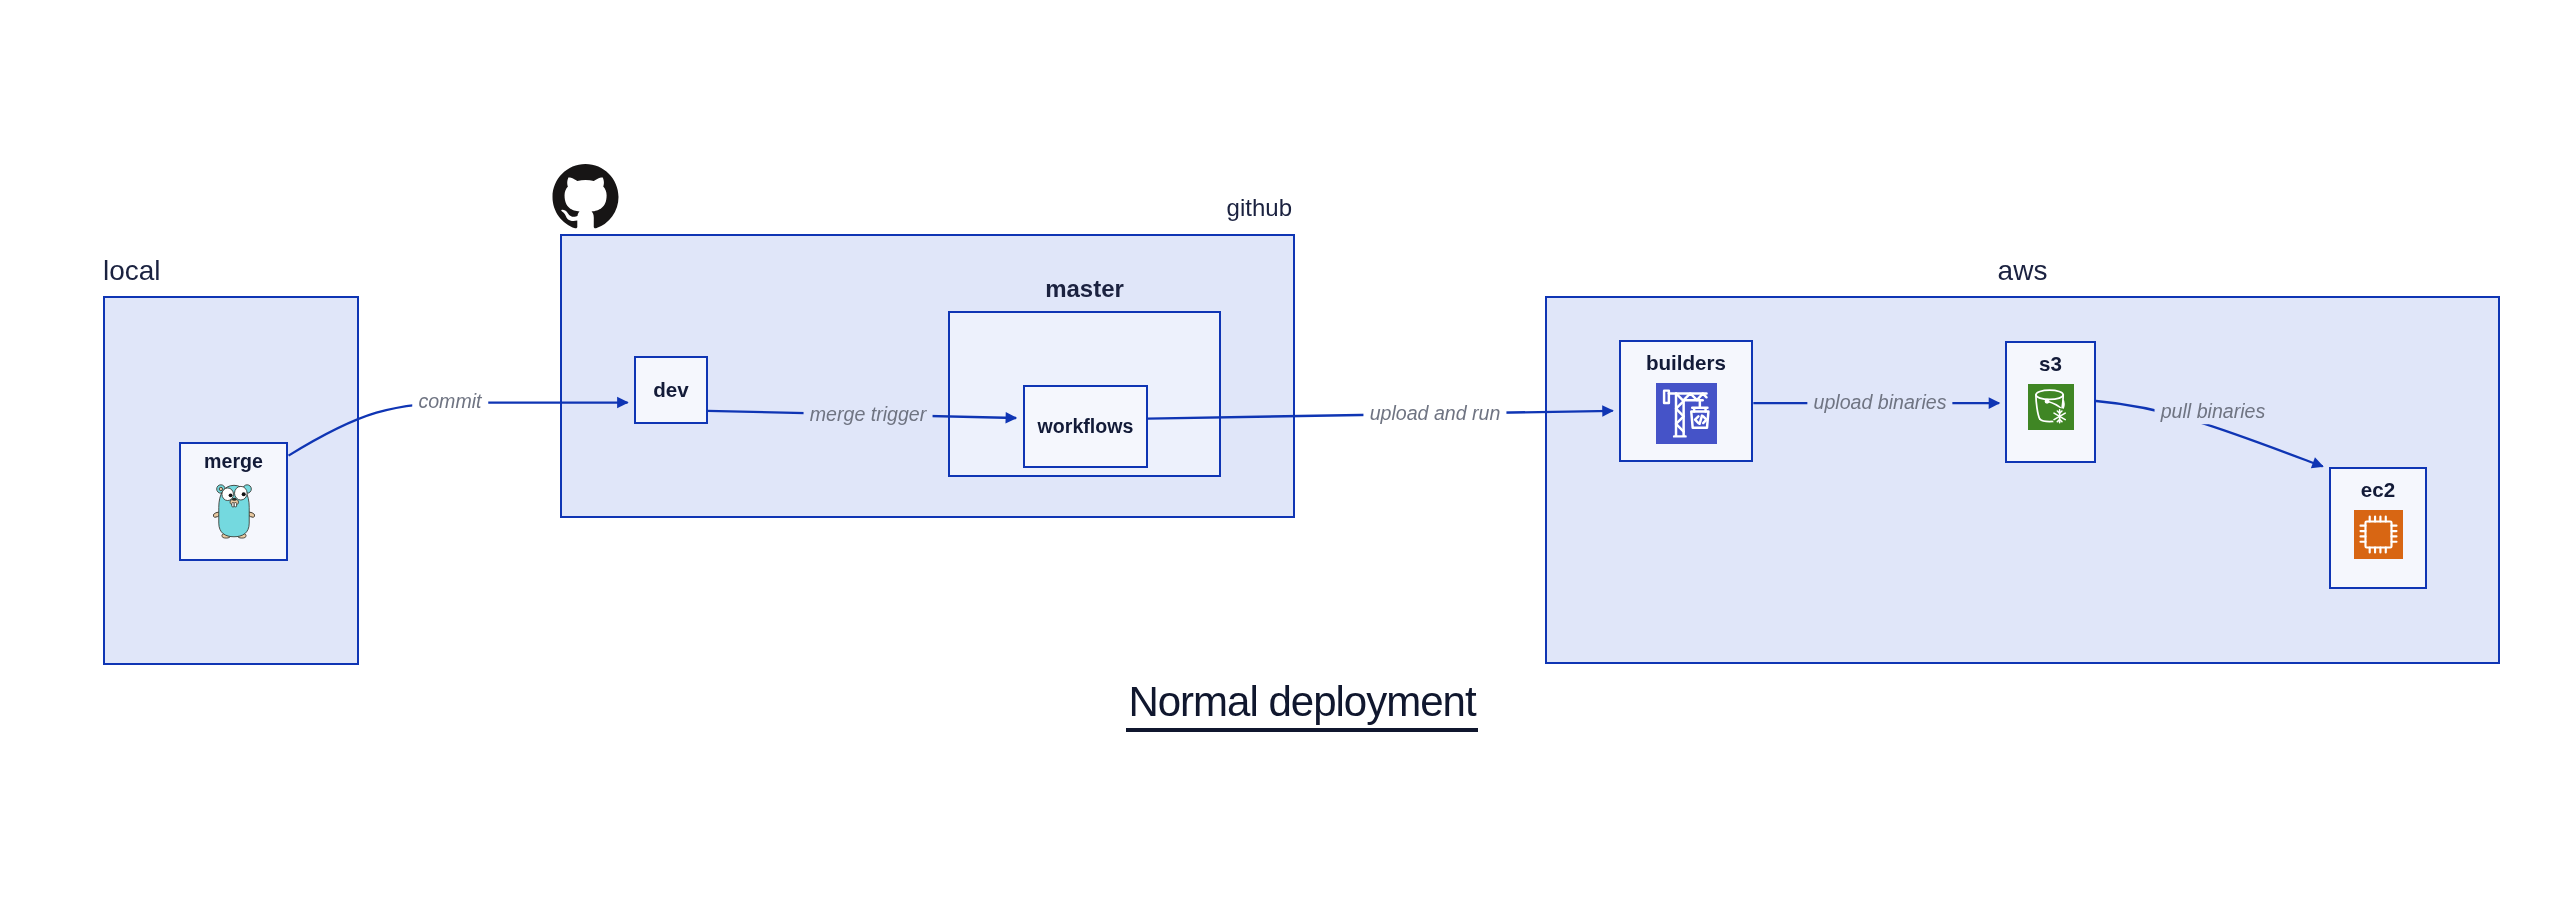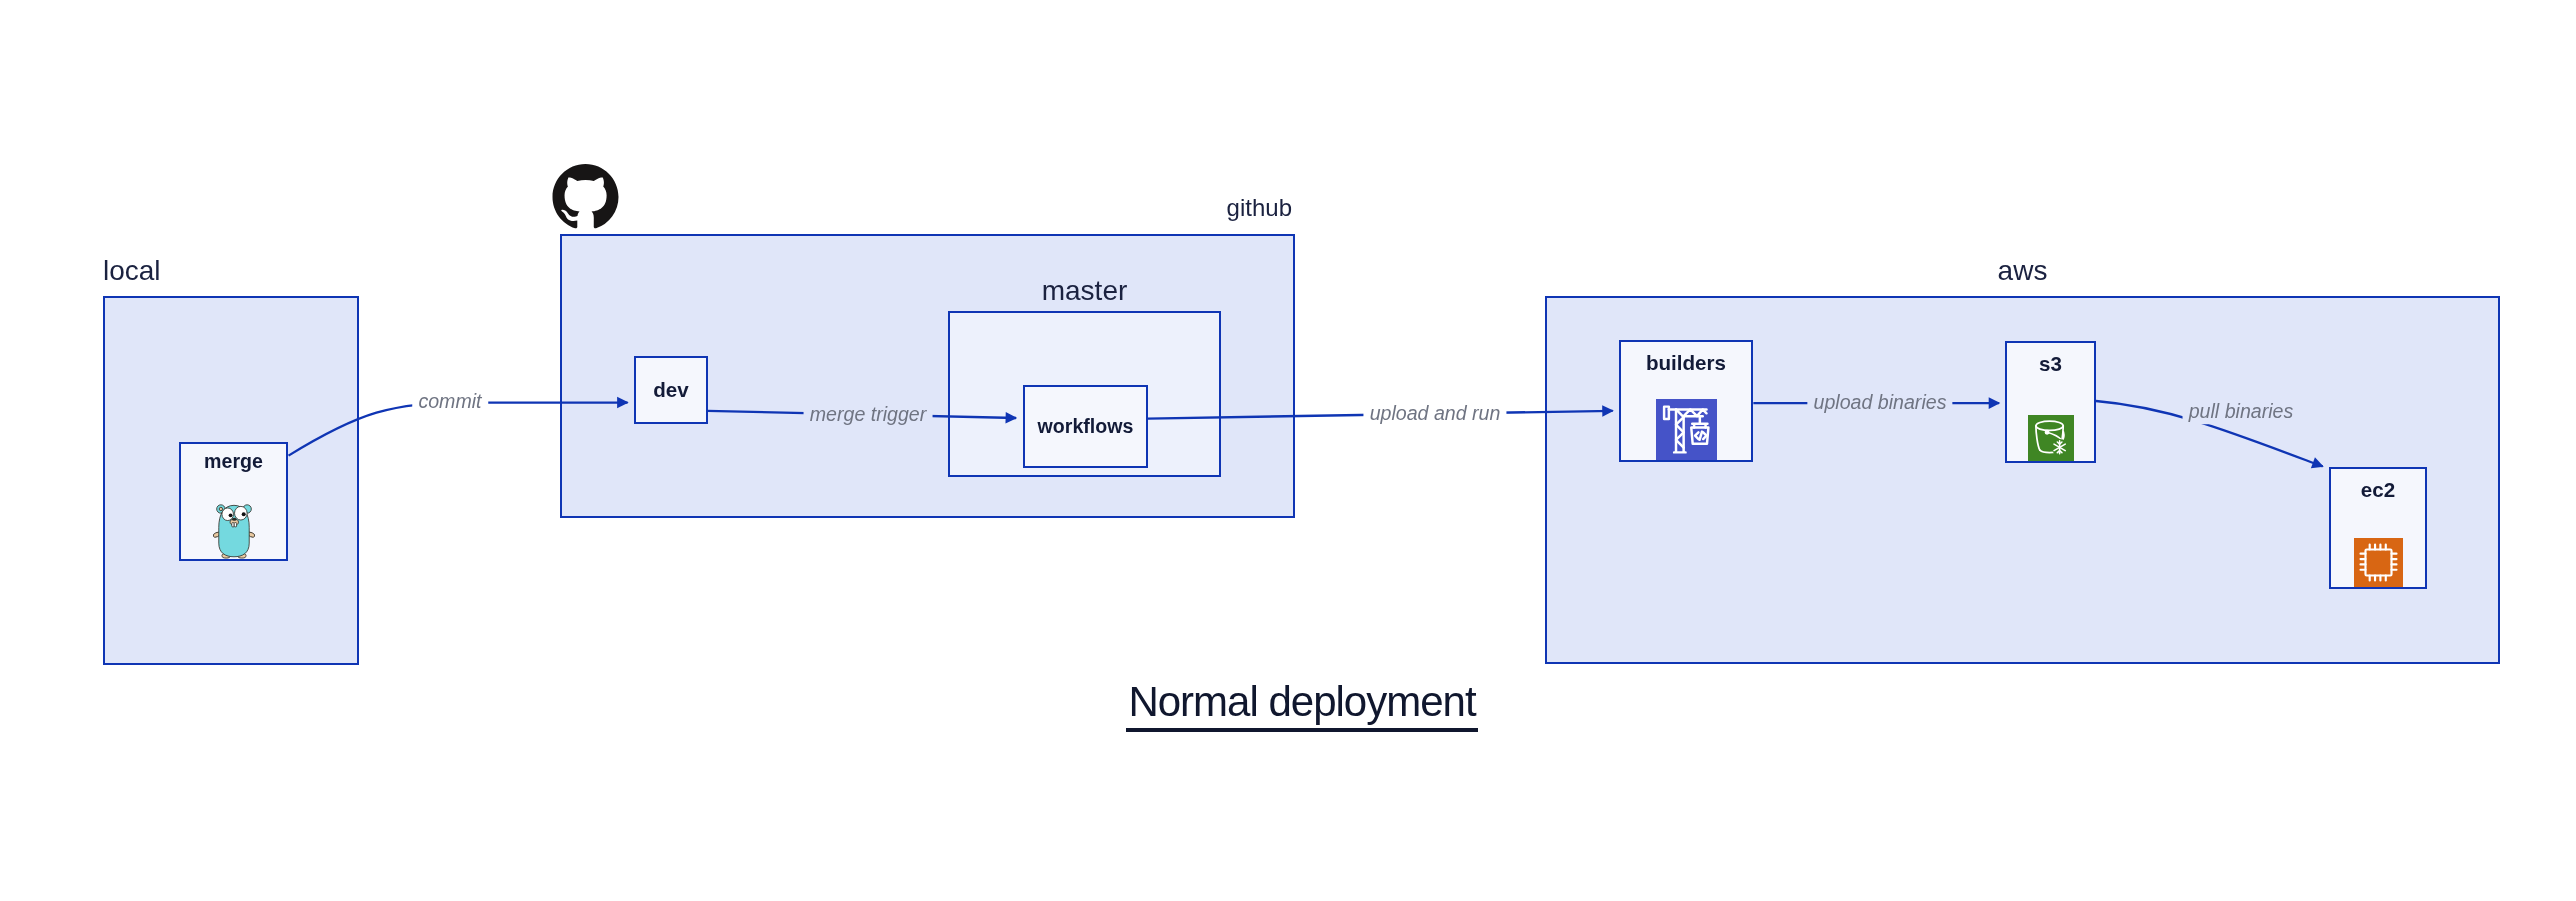--- a/index.html
+++ b/index.html
@@ -20,21 +20,21 @@
   }
   html,body{margin:0;padding:0;}
   body{
     width:2604px;height:902px;position:relative;background:#ffffff;
     font-family:"Liberation Sans", sans-serif;overflow:hidden;
   }
   .group{position:absolute;background:var(--group-fill);border:2.1px solid var(--edge-blue);box-sizing:border-box;}
   .group.master{background:var(--master-fill);}
   .group-label{position:absolute;color:var(--text-navy);font-size:28px;line-height:1;white-space:nowrap;}
   .node{position:absolute;background:var(--node-fill);border:2.1px solid var(--edge-blue);box-sizing:border-box;
-        display:flex;flex-direction:column;align-items:center;justify-content:space-between;}
+        display:flex;flex-direction:column;align-items:center;}
   .node-label{color:var(--node-text);font-weight:bold;font-size:20.6px;line-height:1;margin-top:11.3px;white-space:nowrap;}
   .node.center-label{justify-content:center;}
   .node.center-label .node-label{margin-top:0;}
   .node-icon{margin-top:9.3px;}
   .edge-layer{position:absolute;left:0;top:0;pointer-events:none;}
   .edge{stroke:var(--edge-blue);stroke-width:4.5;fill:none;}
   .arrowhead{fill:var(--edge-blue);}
   .edge-label{position:absolute;transform:translate(-50%,-50%);font-style:italic;font-size:19.6px;
               color:var(--label-gray);background:#ffffff;padding:1px 6.2px;line-height:1.1;white-space:nowrap;}
   .edge-label.on-group{background:var(--group-fill);}
@@ -52,21 +52,21 @@
 <div class="group-label" style="left:103px;top:257px;width:256px;text-align:left;">local</div>
 
 <div class="group" style="left:560px;top:234px;width:735px;height:284px;"></div>
 <div class="group-label" style="left:1082px;top:196px;width:210px;text-align:right;font-size:24px;">github</div>
 
 <svg class="octocat" viewBox="0 0 16 16">
   <path fill="var(--octocat-black)" d="M8 0C3.58 0 0 3.58 0 8c0 3.54 2.29 6.53 5.47 7.59.4.07.55-.17.55-.38 0-.19-.01-.82-.01-1.49-2.01.37-2.53-.49-2.69-.94-.09-.23-.48-.94-.82-1.13-.28-.15-.68-.52-.01-.53.63-.01 1.08.58 1.23.82.72 1.21 1.87.87 2.33.66.07-.52.28-.87.51-1.07-1.78-.2-3.64-.89-3.64-3.95 0-.87.31-1.59.82-2.15-.08-.2-.36-1.02.08-2.12 0 0 .67-.21 2.2.82.64-.18 1.32-.27 2-.27s1.36.09 2 .27c1.53-1.04 2.2-.82 2.2-.82.44 1.1.16 1.92.08 2.12.51.56.82 1.27.82 2.15 0 3.07-1.87 3.75-3.65 3.95.29.25.54.73.54 1.48 0 1.07-.01 1.93-.01 2.2 0 .21.15.46.55.38A8.013 8.013 0 0 0 16 8c0-4.42-3.58-8-8-8z"></path>
 </svg>
 
 <div class="group master" style="left:948px;top:311px;width:273px;height:166px;"></div>
-<div class="group-label" style="left:948px;top:277px;width:273px;text-align:center;font-size:28px;">master</div>
+<div class="group-label" style="left:948px;top:277px;width:273px;text-align:center;font-size:24px;font-weight:bold;">master</div>
 
 <div class="group" style="left:1545px;top:296px;width:955px;height:368px;"></div>
 <div class="group-label" style="left:1545px;top:257px;width:955px;text-align:center;">aws</div>
 
 <div class="node" style="left:179px;top:442px;width:109px;height:119px;">
   <div class="node-label" style="font-size:19.6px;margin-top:8.2px;">merge</div>
   <svg class="node-icon" width="42" height="58" viewBox="0 0 80 110">
     <g stroke="#35332c" stroke-width="1.6">
       <circle cx="15" cy="15" r="8" fill="var(--gopher-teal)"></circle>
       <circle cx="65" cy="15" r="8" fill="var(--gopher-teal)"></circle>
@@ -165,18 +165,18 @@
   <path class="edge" d="M 1373 797 L 1972 811" marker-end="url(#arrow)"></path>
   <path class="edge" d="M 2228 812 L 3130 797" marker-end="url(#arrow)"></path>
   <path class="edge" d="M 3403 782 L 3880 782" marker-end="url(#arrow)"></path>
   <path class="edge" d="M 4068 778 C 4210 790 4330 838 4508 905" marker-end="url(#arrow)"></path>
 </svg>
 
 <div class="edge-label" style="left:450px;top:402px;">commit</div>
 <div class="edge-label on-group" style="left:868px;top:415px;">merge trigger</div>
 <div class="edge-label" style="left:1435px;top:414px;">upload and run</div>
 <div class="edge-label on-group" style="left:1880px;top:403px;">upload binaries</div>
-<div class="edge-label on-group" style="left:2213px;top:412px;margin-left:28px;">pull binaries</div>
+<div class="edge-label on-group" style="left:2213px;top:412px;">pull binaries</div>
 
 <div class="diagram-title">
   <span>Normal deployment</span>
 </div>
 
 
 </body></html>

